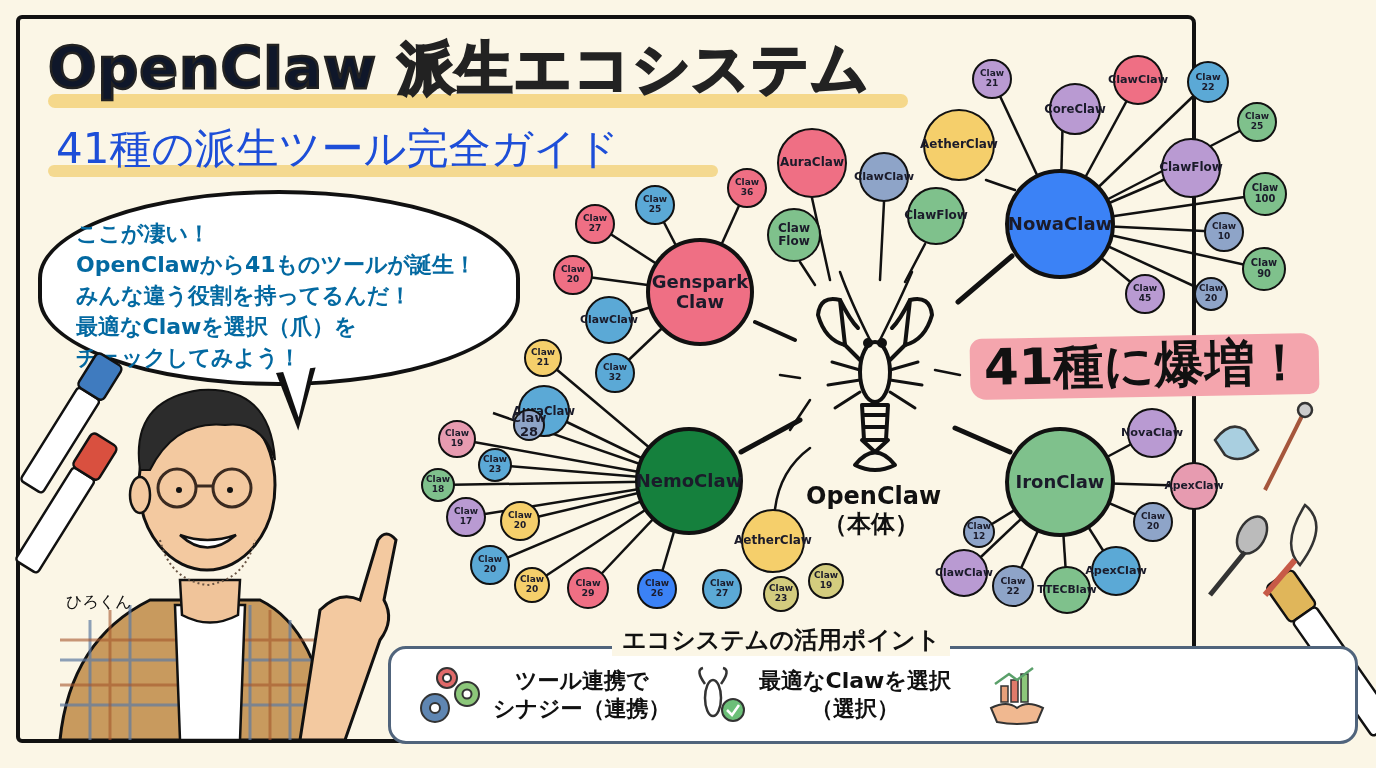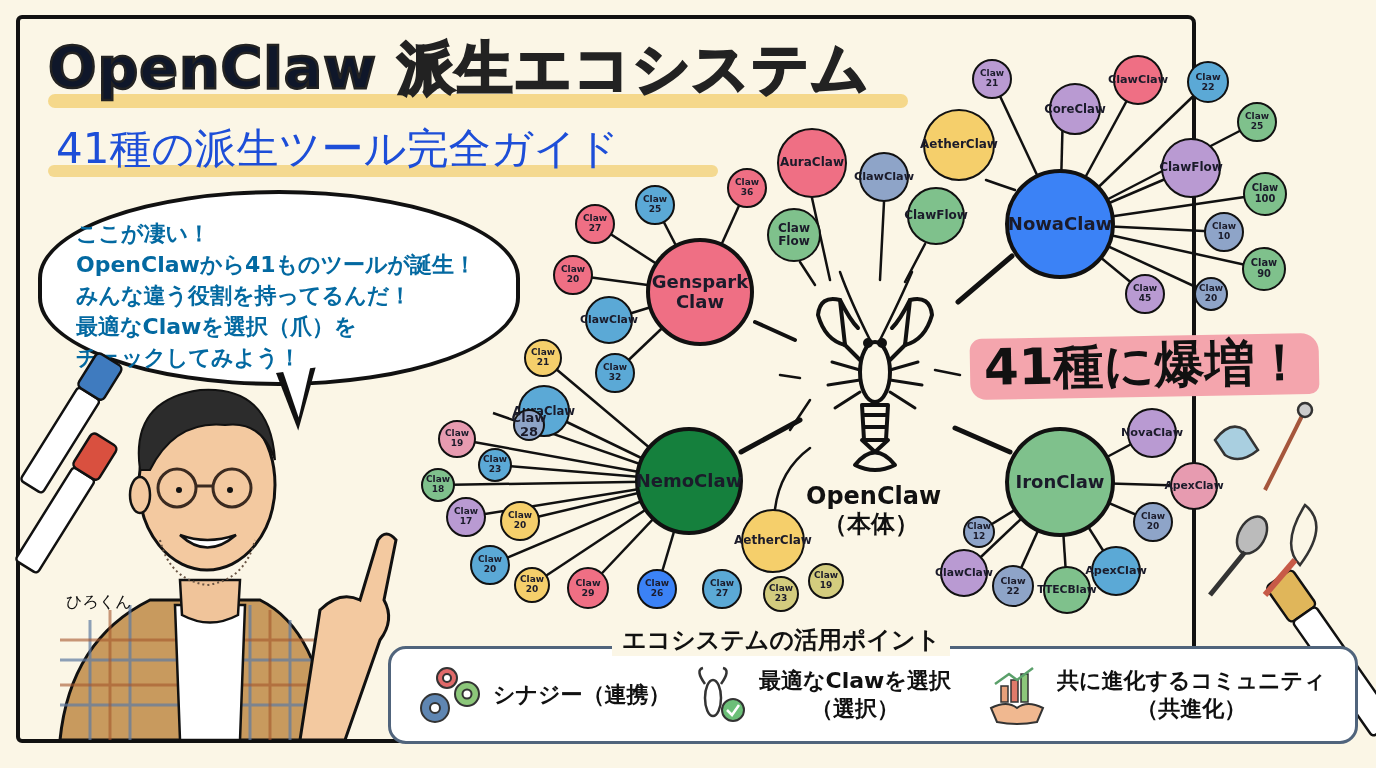--- a/index.html
+++ b/index.html
@@ -405,20 +405,21 @@
   <div class="point" style="left:18px">
     <svg width="74" height="62">
       <circle cx="26" cy="44" r="14" fill="#5f86b2" stroke="#333" stroke-width="2"></circle>
       <circle cx="26" cy="44" r="5" fill="#fff" stroke="#333" stroke-width="2"></circle>
       <circle cx="38" cy="14" r="10" fill="#e06a6a" stroke="#333" stroke-width="2"></circle>
       <circle cx="38" cy="14" r="4" fill="#fff" stroke="#333" stroke-width="2"></circle>
       <circle cx="58" cy="30" r="12" fill="#8cc77a" stroke="#333" stroke-width="2"></circle>
       <circle cx="58" cy="30" r="4.5" fill="#fff" stroke="#333" stroke-width="2"></circle>
     </svg>
     <div class="point-text">
+      <div>ツール連携で</div>
       <div>シナジー（連携）</div>
     </div>
   </div>
   <div class="point" style="left:298px">
     <svg width="60" height="62">
       <ellipse cx="24" cy="34" rx="8" ry="18" fill="none" stroke="#333" stroke-width="2.5"></ellipse>
       <path d="M16 20 Q6 6 14 4 M32 20 Q42 6 34 4" fill="none" stroke="#333" stroke-width="2.5"></path>
       <circle cx="44" cy="46" r="11" fill="#6cbf78" stroke="#333" stroke-width="2"></circle>
       <path d="M38 46 L43 51 L50 41" fill="none" stroke="#fff" stroke-width="2.5"></path>
     </svg>
@@ -428,19 +429,15 @@
     </div>
   </div>
   <div class="point" style="left:596px">
     <svg width="60" height="62">
       <rect x="14" y="22" width="7" height="16" fill="#e7a07a" stroke="#333" stroke-width="1.5"></rect>
       <rect x="24" y="16" width="7" height="22" fill="#e07a6a" stroke="#333" stroke-width="1.5"></rect>
       <rect x="34" y="10" width="7" height="28" fill="#8cc77a" stroke="#333" stroke-width="1.5"></rect>
       <path d="M8 20 L22 10 L30 16 L46 4" fill="none" stroke="#5aa06a" stroke-width="2.5"></path>
       <path d="M4 44 Q20 36 30 44 Q40 36 56 44 L50 58 Q30 62 10 58 Z" fill="#f0b890" stroke="#333" stroke-width="2"></path>
     </svg>
-    <div class="point-text">
-      <div>共に進化するコミュニティ</div>
-      <div>（共進化）</div>
-    </div>
   </div>
 </div>
 <div class="panel-title">エコシステムの活用ポイント</div>
 
 </body></html>

